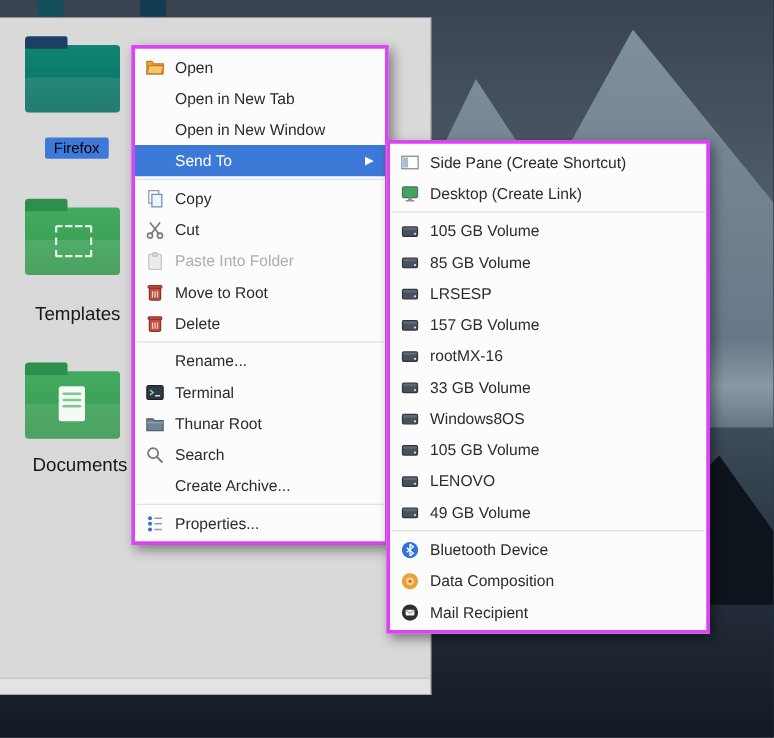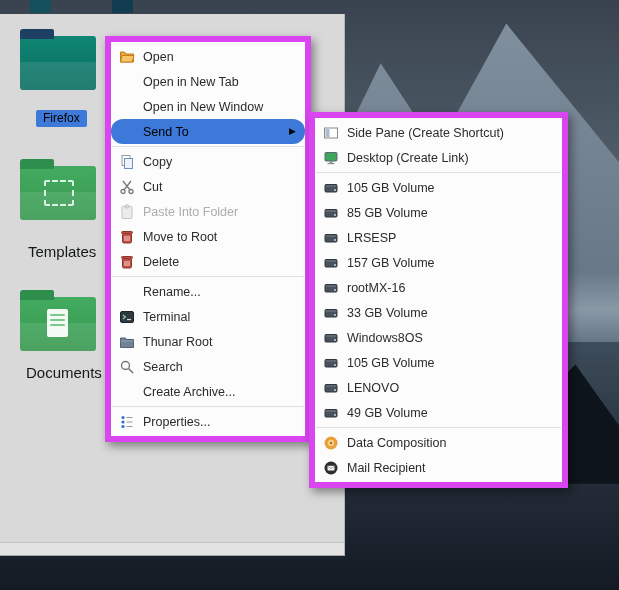--- a/index.html
+++ b/index.html
@@ -46,29 +46,29 @@
   .emblem-dashed{position:absolute;left:24px;top:14px;width:26px;height:22px;
     border:2px dashed rgba(235,250,240,.9);border-radius:2px;z-index:2;}
   .emblem-doc{position:absolute;left:27px;top:12px;width:21px;height:28px;
     background:#f4fbf5;border-radius:2px;z-index:2;padding:5px 3px 0 3px;box-sizing:border-box;}
   .doc-line{height:2px;background:#7cc98e;margin-bottom:3px;border-radius:1px;}
   .icon-label{position:absolute;font-size:15px;color:#15181b;white-space:nowrap;}
   .icon-label-sel{position:absolute;font-size:12px;color:#000000;background:#3d79d8;
     padding:1px 7px 2px 7px;border-radius:2px;white-space:nowrap;}
 
   
-  .menu{position:absolute;background:#fcfcfc;border:6px solid #d946ef;
+  .menu{position:absolute;background:#fcfcfc;border:3px solid #d946ef;
     box-shadow:3px 4px 9px rgba(0,0,0,.42);padding:2px 0;box-sizing:border-box;}
   .ctx-menu{left:105px;top:36px;width:206px;z-index:5;}
   .sub-menu{left:309px;top:112px;width:259px;z-index:6;}
   .mi{height:25px;display:flex;align-items:center;padding:0 9px 0 7px;gap:8px;
     font-size:12.5px;color:#2b2b2b;cursor:default;}
   .mic{width:17px;height:16px;display:flex;align-items:center;justify-content:center;flex:0 0 17px;}
   .mil{white-space:nowrap;}
-  .mi-hl{background:#3d79d8;color:#000000;border-radius:12px;}
+  .mi-hl{background:#3d79d8;color:#ffffff;}
   .mi-dis{color:#adadad;}
   .mi-arrow{margin-left:auto;font-size:9px;line-height:1;}
   .sep{height:1px;background:#e0e0e0;margin:2px 1px;}
   svg{display:block;}
 </style>
 </head>
 <body>
 
 <div class="stage">
 
@@ -375,20 +375,29 @@
           <rect x="2" y="4.5" width="12" height="7.5" rx="1" fill="#49525c" stroke="#2f363d"></rect>
           <rect x="2.5" y="5" width="11" height="2" rx="1" fill="#5d6873"></rect>
           <circle cx="12" cy="10" r="0.9" fill="#cfe3f5"></circle>
         </svg>
       </span>
       <span class="mil">49 GB Volume</span>
     </div>
 
     <div class="sep"></div>
 
+    <div class="mi">
+      <span class="mic">
+        <svg width="16" height="16" viewBox="0 0 16 16">
+          <circle cx="8" cy="8" r="6.5" fill="#2e74d8"></circle>
+          <path d="M8 3.2v9.6M8 3.2l2.6 2.2-5.2 4.4M8 12.8l2.6-2.2-5.2-4.4" stroke="#ffffff" stroke-width="1.1" fill="none"></path>
+        </svg>
+      </span>
+      <span class="mil">Bluetooth Device</span>
+    </div>
 
     <div class="mi">
       <span class="mic">
         <svg width="16" height="16" viewBox="0 0 16 16">
           <circle cx="8" cy="8" r="6.5" fill="#e9a03a"></circle>
           <circle cx="8" cy="8" r="3.2" fill="#f7cf8e"></circle>
           <circle cx="8" cy="8" r="1.2" fill="#b37015"></circle>
         </svg>
       </span>
       <span class="mil">Data Composition</span>

